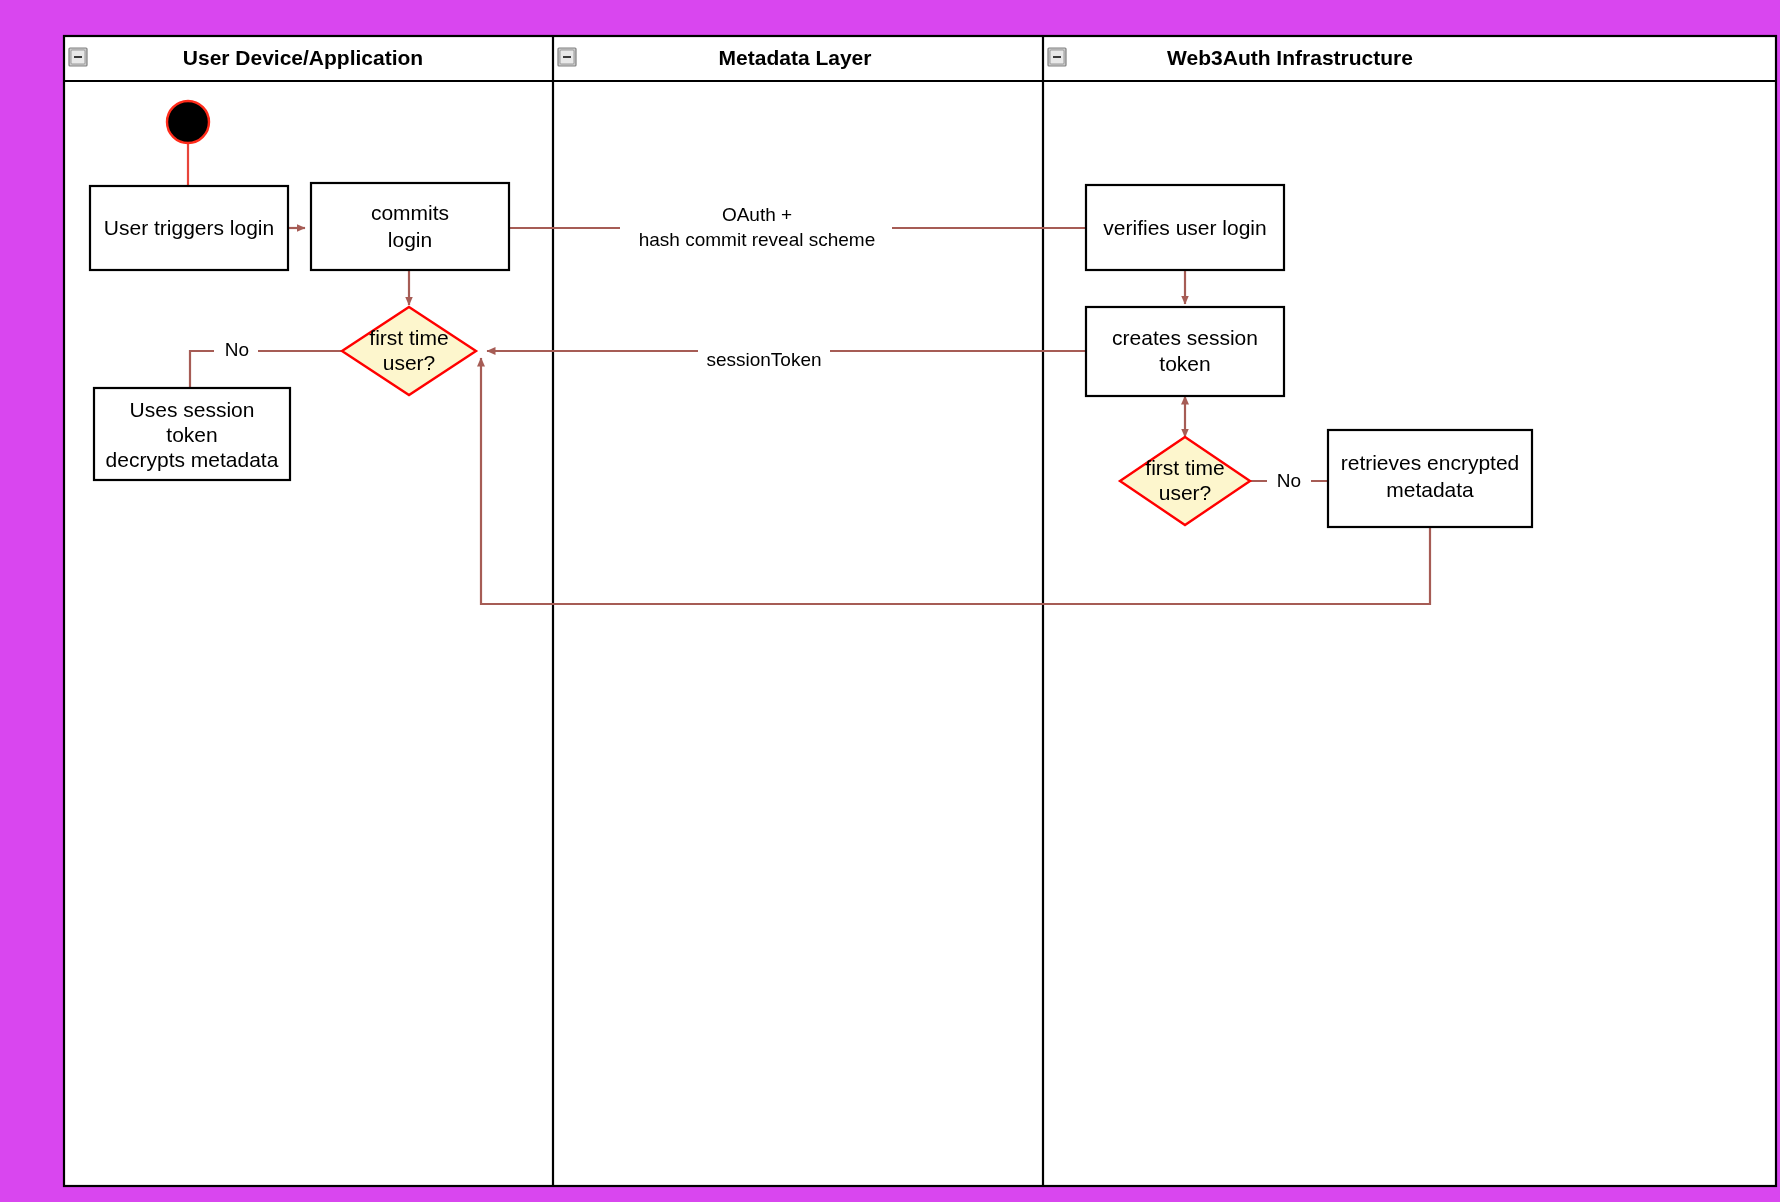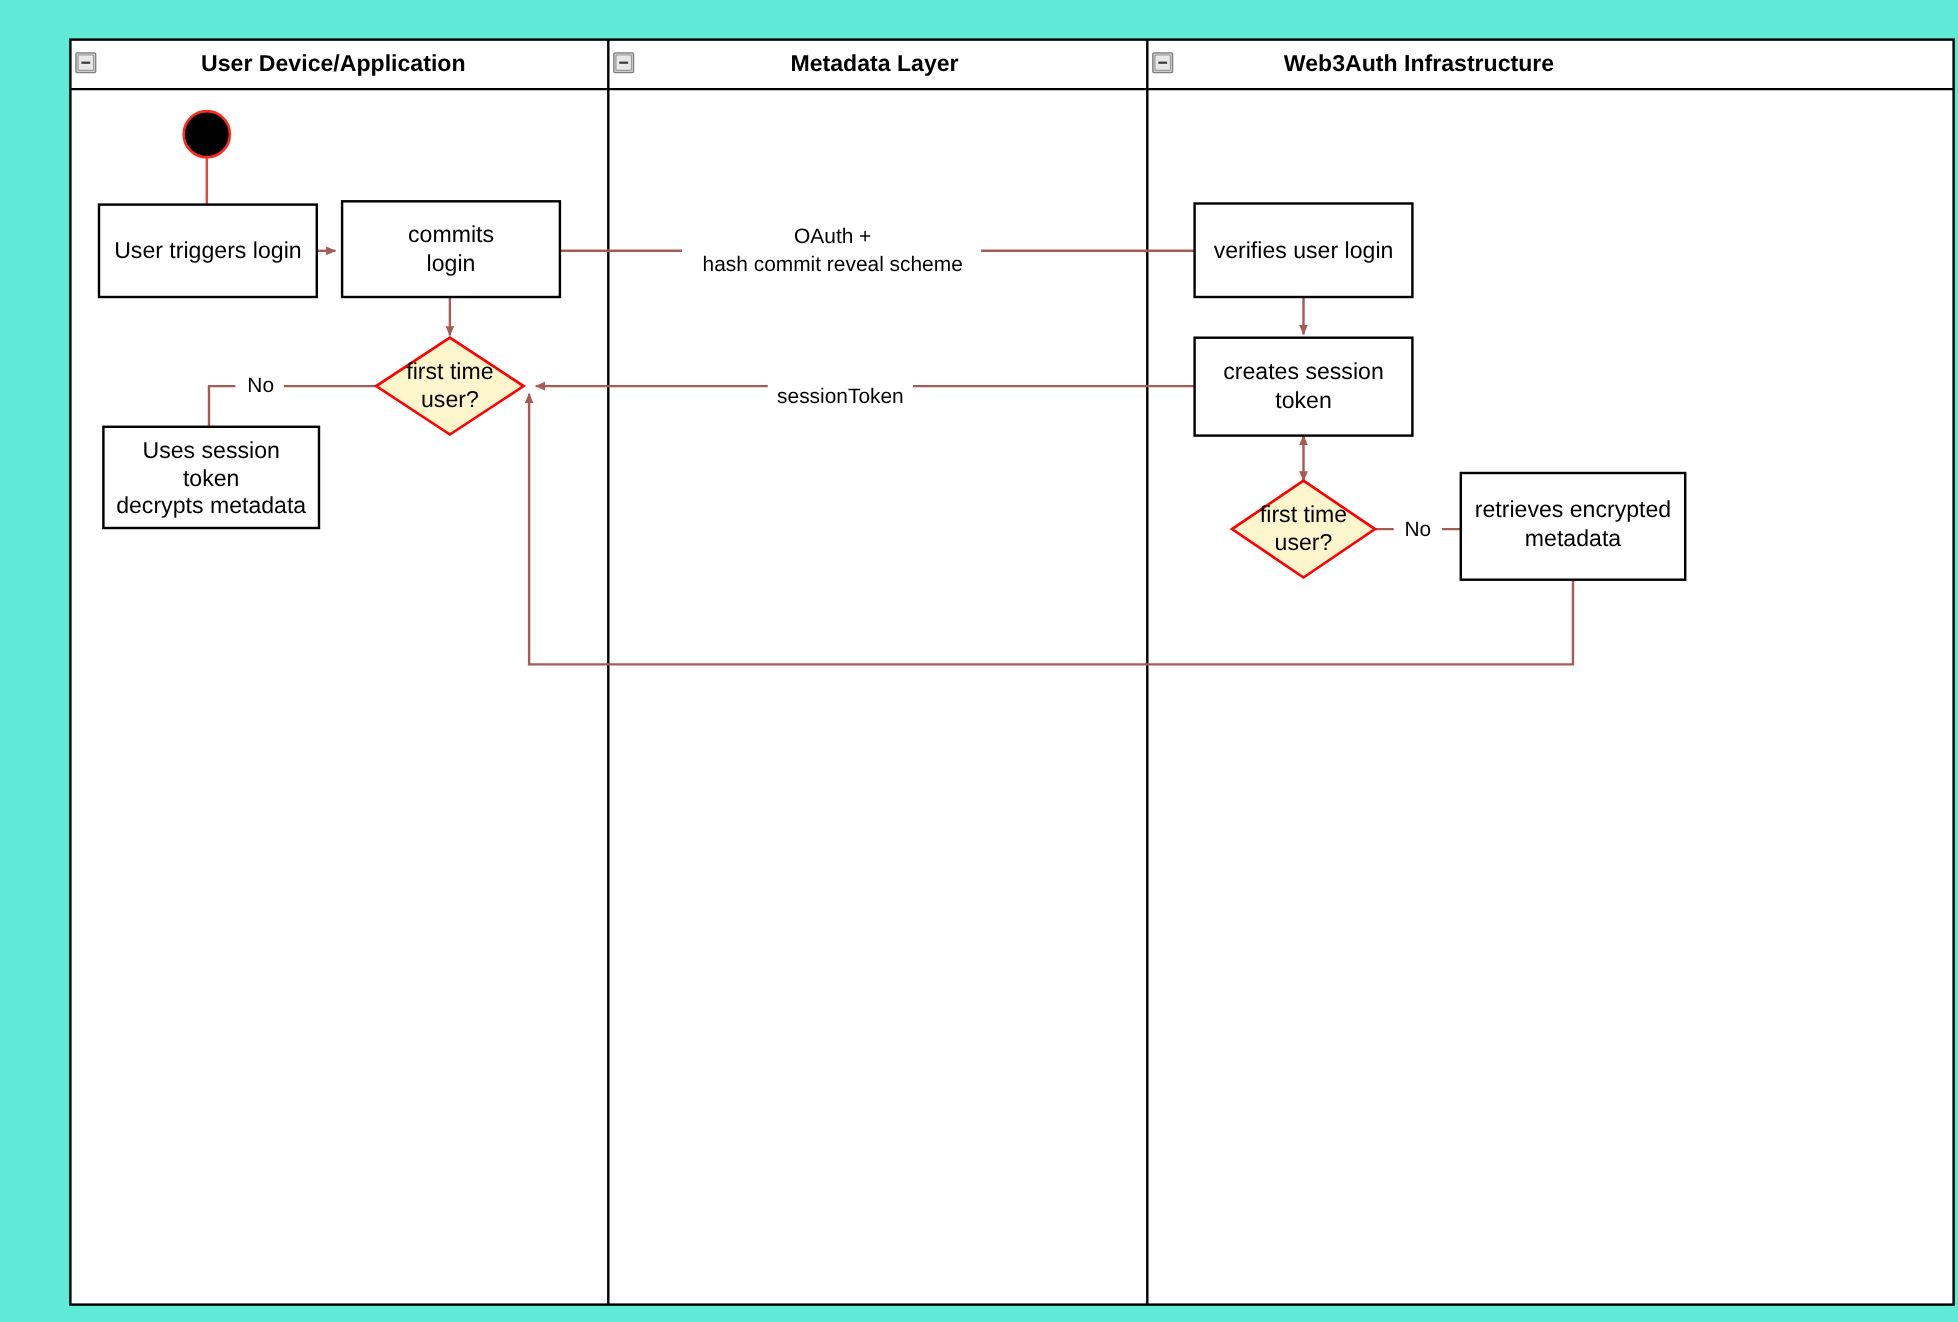--- a/index.html
+++ b/index.html
@@ -5,21 +5,21 @@
   html, body {
     margin: 0;
     padding: 0;
     background: #ffffff;
     font-family: "Liberation Sans", sans-serif;
   }
   #canvas {
     position: relative;
     width: 1780px;
     height: 1202px;
-    background: #5eead4;
+    background: #d946ef;
     overflow: hidden;
   }
   svg.diagram {
     position: absolute;
     left: 0;
     top: 0;
     width: 1780px;
     height: 1202px;
   }
   .lane-title {

